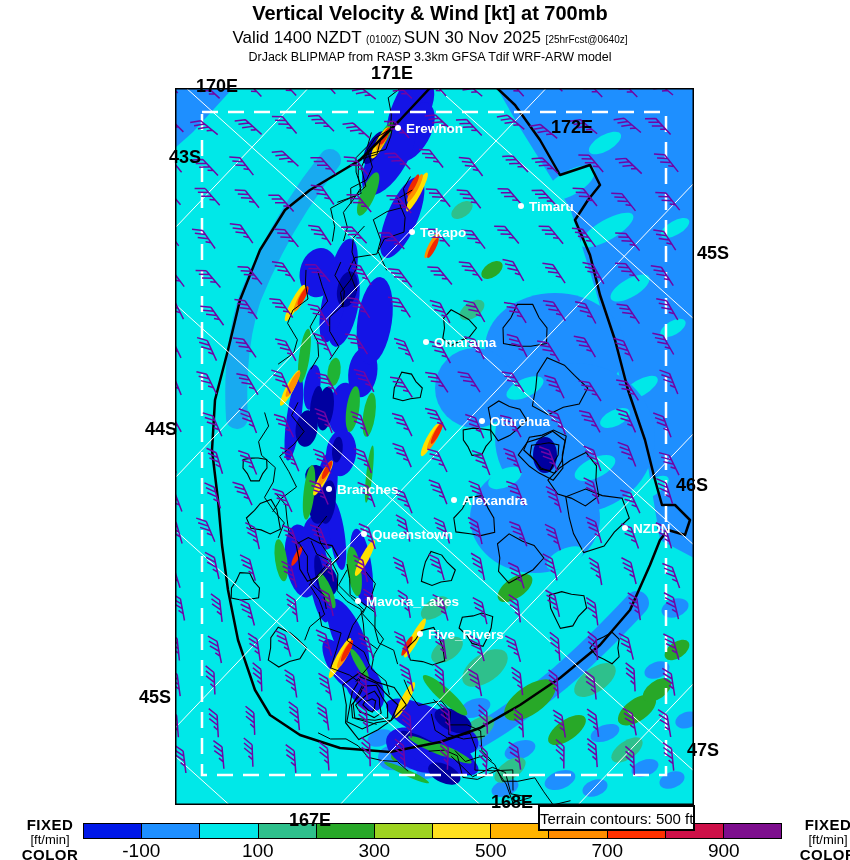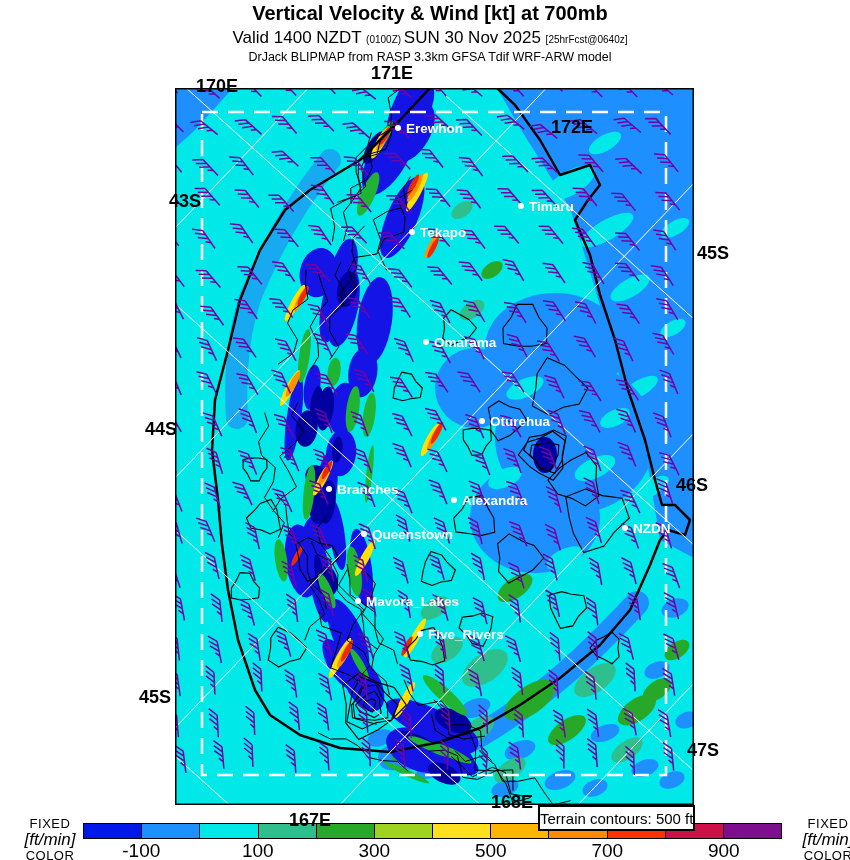--- a/index.html
+++ b/index.html
@@ -8,22 +8,22 @@
   .abs{position:absolute;}
   #header{left:5px;top:2px;width:850px;text-align:center;line-height:1.15;}
   .title{font-size:20px;font-weight:bold;}
   .subtitle{font-size:17px;margin-top:3px;}
   .subtitle .small{font-size:10px;}
   .modelline{font-size:12.5px;margin-top:2px;}
   #map{left:175px;top:88px;width:573px;height:717px;}
   #map svg{display:block;}
   .axlab{position:absolute;font-size:18px;font-weight:bold;white-space:nowrap;z-index:5;}
   .legend{width:72px;text-align:center;line-height:1;z-index:6;}
-  .leg-small{font-size:13px;font-weight:normal;letter-spacing:0.5px;}
-  .leg-big{font-size:17px;margin:1px 0;font-style:italic;}
+  .leg-small{font-size:15px;font-weight:bold;letter-spacing:0.5px;}
+  .leg-big{font-size:13px;margin:1px 0;}
   #colorbar{left:83px;top:823px;width:699px;height:16px;display:flex;
             border:1px solid #000;box-sizing:border-box;z-index:4;}
   #colorbar .seg{flex:1 1 0;border-right:1px solid #000;}
   #colorbar .seg:last-child{border-right:none;}
   .cbtick{position:absolute;top:840px;width:90px;text-align:center;font-size:19px;z-index:4;}
   #terrainbox{left:538px;top:805px;width:157px;height:26px;background:#fff;
               border:2px solid #000;box-sizing:border-box;text-align:center;
               font-size:15px;line-height:23px;z-index:7;white-space:nowrap;}
 </style>
 </head>
@@ -1090,21 +1090,21 @@
         <circle cx="245" cy="546" r="3" fill="#FFFFFF"></circle>
         <text x="253" y="551" fill="#FFFFFF" font-size="13.5" font-weight="bold" font-family="Liberation Sans, sans-serif">Five_Rivers</text>
       </g>
     </svg>
 </div>
 
 <div id="axis-labels">
     <div class="axlab" style="left: 196px; top: 76px; text-align: center;">170E</div>
     <div class="axlab" style="left: 371px; top: 63px;">171E</div>
     <div class="axlab" style="left: 551px; top: 77px; margin-top: 40px;">172E</div>
-    <div class="axlab" style="left: 169px; top: 147px; margin-top: 44px;">43S</div>
+    <div class="axlab" style="left: 169px; top: 147px;">43S</div>
     <div class="axlab" style="left: 697px; top: 243px;">45S</div>
     <div class="axlab" style="left: 145px; top: 419px;">44S</div>
     <div class="axlab" style="left: 668px; top: 475px; margin-left: 8px;">46S</div>
     <div class="axlab" style="left: 139px; top: 687px;">45S</div>
     <div class="axlab" style="left: 687px; top: 740px;">47S</div>
     <div class="axlab" style="left: 289px; top: 810px;">167E</div>
     <div class="axlab" style="left: 452px; top: 792px; margin-left: 39px;">168E</div>
   </div>
 
 <div class="abs legend" style="left:14px;top:817px;">

